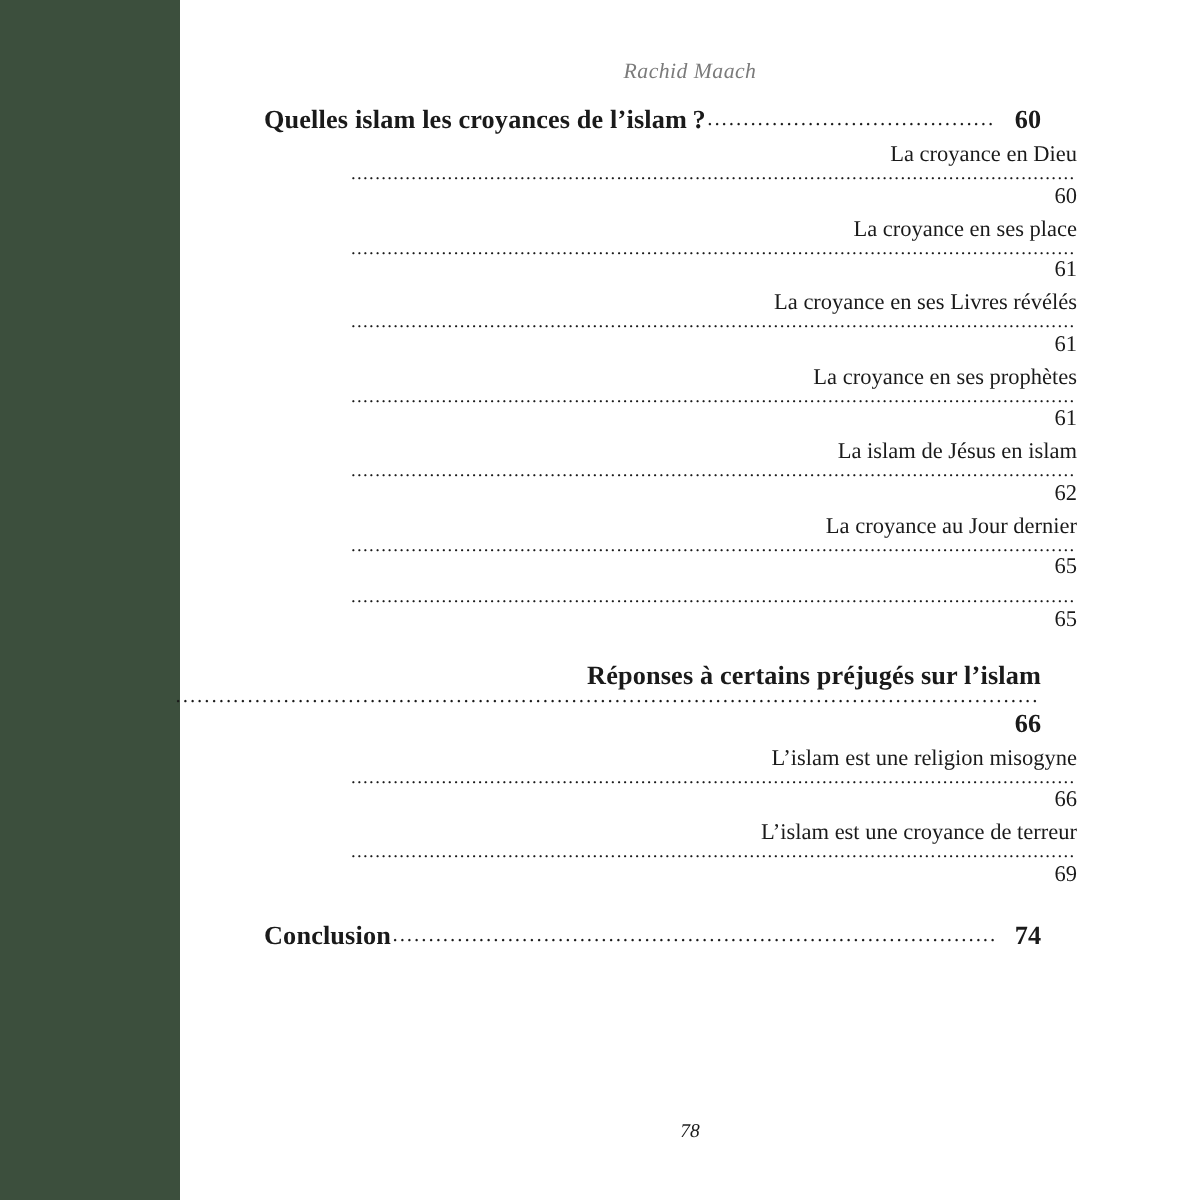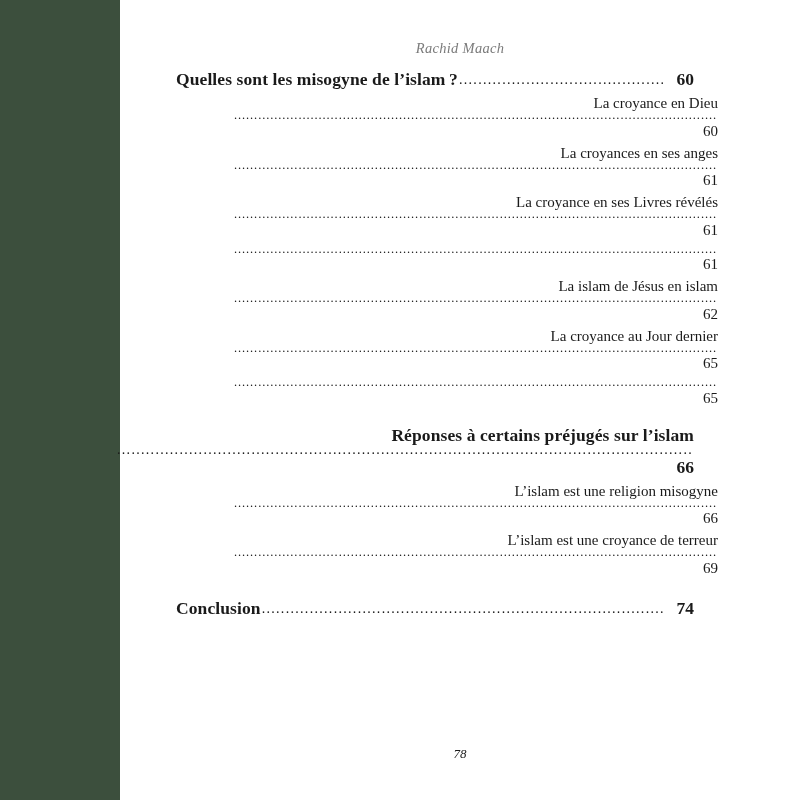--- a/index.html
+++ b/index.html
@@ -102,44 +102,45 @@
 </head>
 <body>
 
 <div id="page">
 
   <div class="running-head">Rachid Maach</div>
 
   <div class="toc">
 
     <div class="entry lvl1">
-      <span class="label">Quelles sont les misogyne de l’islam ?</span>
+      <span class="label">Quelles islam les croyances de l’islam ?</span>
       <span class="dots">........................................................................................................................</span>
       <span class="page">60</span>
     </div>
 
     <div class="entry lvl2">
       <span class="label">La croyance en Dieu</span>
       <span class="dots">........................................................................................................................</span>
       <span class="page">60</span>
     </div>
 
     <div class="entry lvl2">
-      <span class="label">La croyances en ses anges</span>
+      <span class="label">La croyance en ses place</span>
       <span class="dots">........................................................................................................................</span>
       <span class="page">61</span>
     </div>
 
     <div class="entry lvl2">
       <span class="label">La croyance en ses Livres révélés</span>
       <span class="dots">........................................................................................................................</span>
       <span class="page">61</span>
     </div>
 
     <div class="entry lvl2">
+      <span class="label">La croyance en ses prophètes</span>
       <span class="dots">........................................................................................................................</span>
       <span class="page">61</span>
     </div>
 
     <div class="entry lvl2">
       <span class="label">La islam de Jésus en islam</span>
       <span class="dots">........................................................................................................................</span>
       <span class="page">62</span>
     </div>
 

